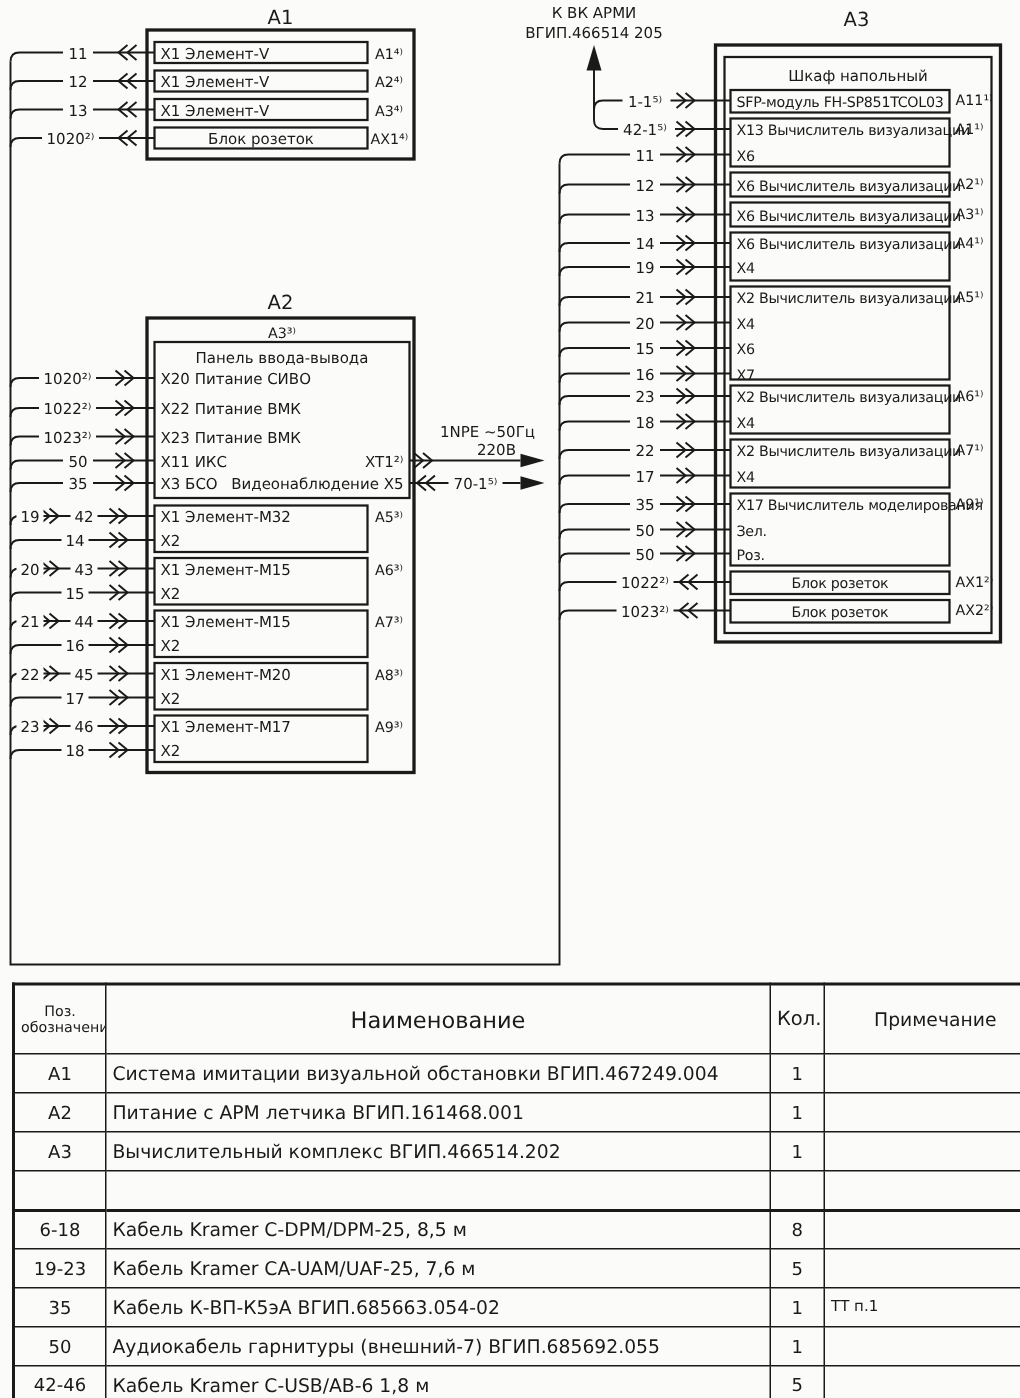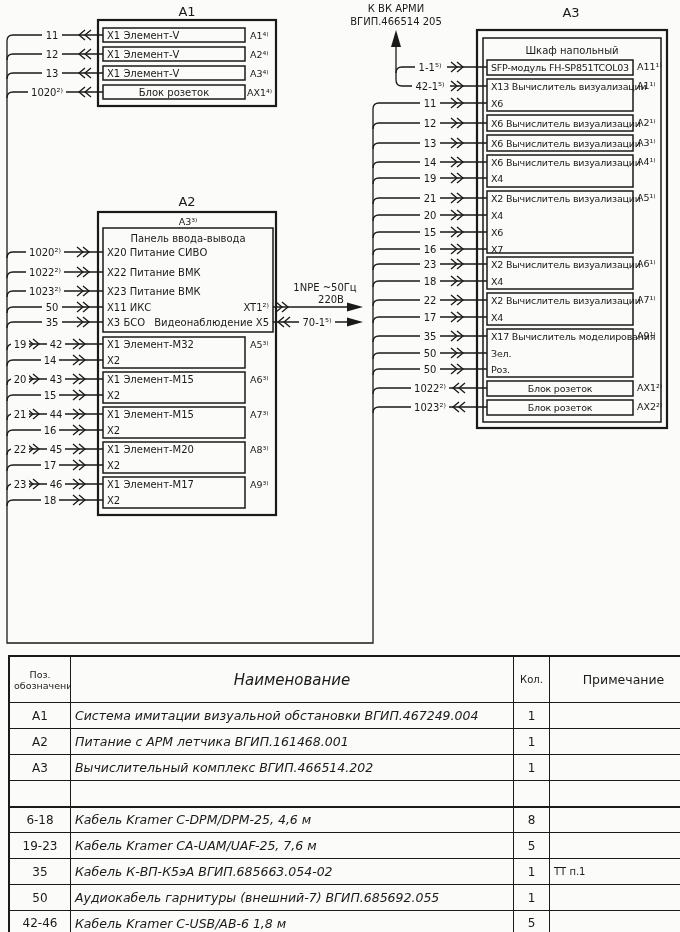--- a/index.html
+++ b/index.html
@@ -22,26 +22,26 @@
   .sm{font-size:10px;}
   
   .bom{position:absolute;left:8px;top:655px;width:664px;border-collapse:collapse;
        table-layout:fixed;}
   .bom td,.bom th{border:1.5px solid #1a1a1a;padding:3px 4px;overflow:hidden;white-space:nowrap;
        font-weight:normal;}
   .bom{border:2.2px solid #1a1a1a;}
   .bom .hdr td{height:39px;text-align:center;}
   .bom tr{height:26px;}
   .c-pos{width:52px;text-align:center;font-size:12px;}
-  .c-name{width:434px;text-align:left;font-size:12.5px;padding-left:9px;font-style:italic;}
+  .c-name{width:434px;text-align:left;font-size:12.5px;padding-left:9px;}
   .c-qty{width:27px;text-align:center;font-size:12px;}
   .c-note{width:139px;text-align:left;font-size:10px;padding-left:6px;}
   .h-pos{font-size:9.5px;line-height:11px;}
   .h-name{font-size:15px;}
-  .h-qty{font-size:10px;}
+  .h-qty{font-size:13px;}
   .h-note{font-size:12.5px;}
   .sep td{border-bottom:2.5px solid #1a1a1a;}
 </style>
 </head>
 <body>
 
 <svg width="680" height="655" viewBox="0 0 680 655">
   <defs>
     <path id="cr" d="M-7,-5 L-1,0 L-7,5 M-1,-5 L5,0 L-1,5" class="chev"></path>
     <path id="cl" d="M7,-5 L1,0 L7,5 M1,-5 L-5,0 L1,5" class="chev"></path>
@@ -396,21 +396,21 @@
       <td class="c-note"></td>
     </tr>
     <tr class="sep">
       <td class="c-pos"></td>
       <td class="c-name"></td>
       <td class="c-qty"></td>
       <td class="c-note"></td>
     </tr>
     <tr>
       <td class="c-pos">6-18</td>
-      <td class="c-name">Кабель Kramer C-DPM/DPM-25, 4,6 м</td>
+      <td class="c-name">Кабель Kramer C-DPM/DPM-25, 8,5 м</td>
       <td class="c-qty">8</td>
       <td class="c-note"></td>
     </tr>
     <tr>
       <td class="c-pos">19-23</td>
       <td class="c-name">Кабель Kramer CA-UAM/UAF-25, 7,6 м</td>
       <td class="c-qty">5</td>
       <td class="c-note"></td>
     </tr>
     <tr>

